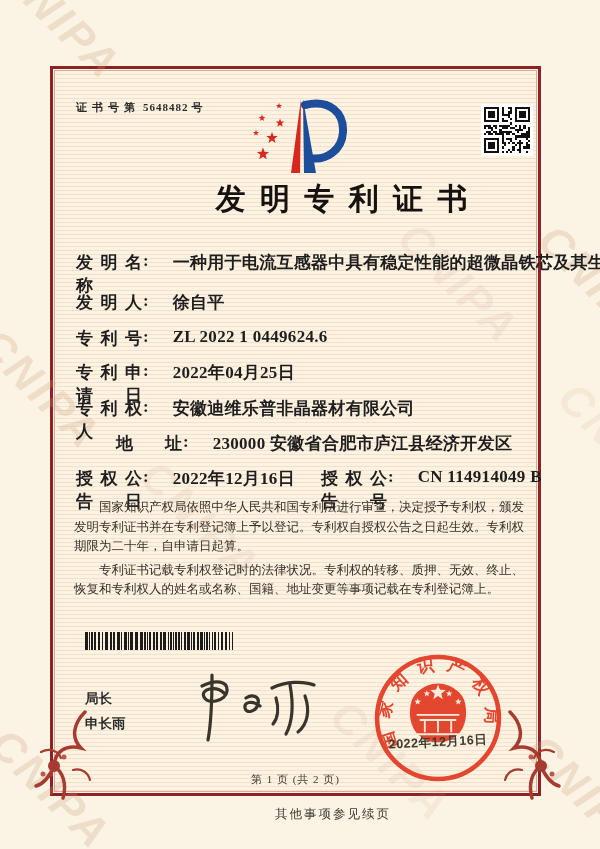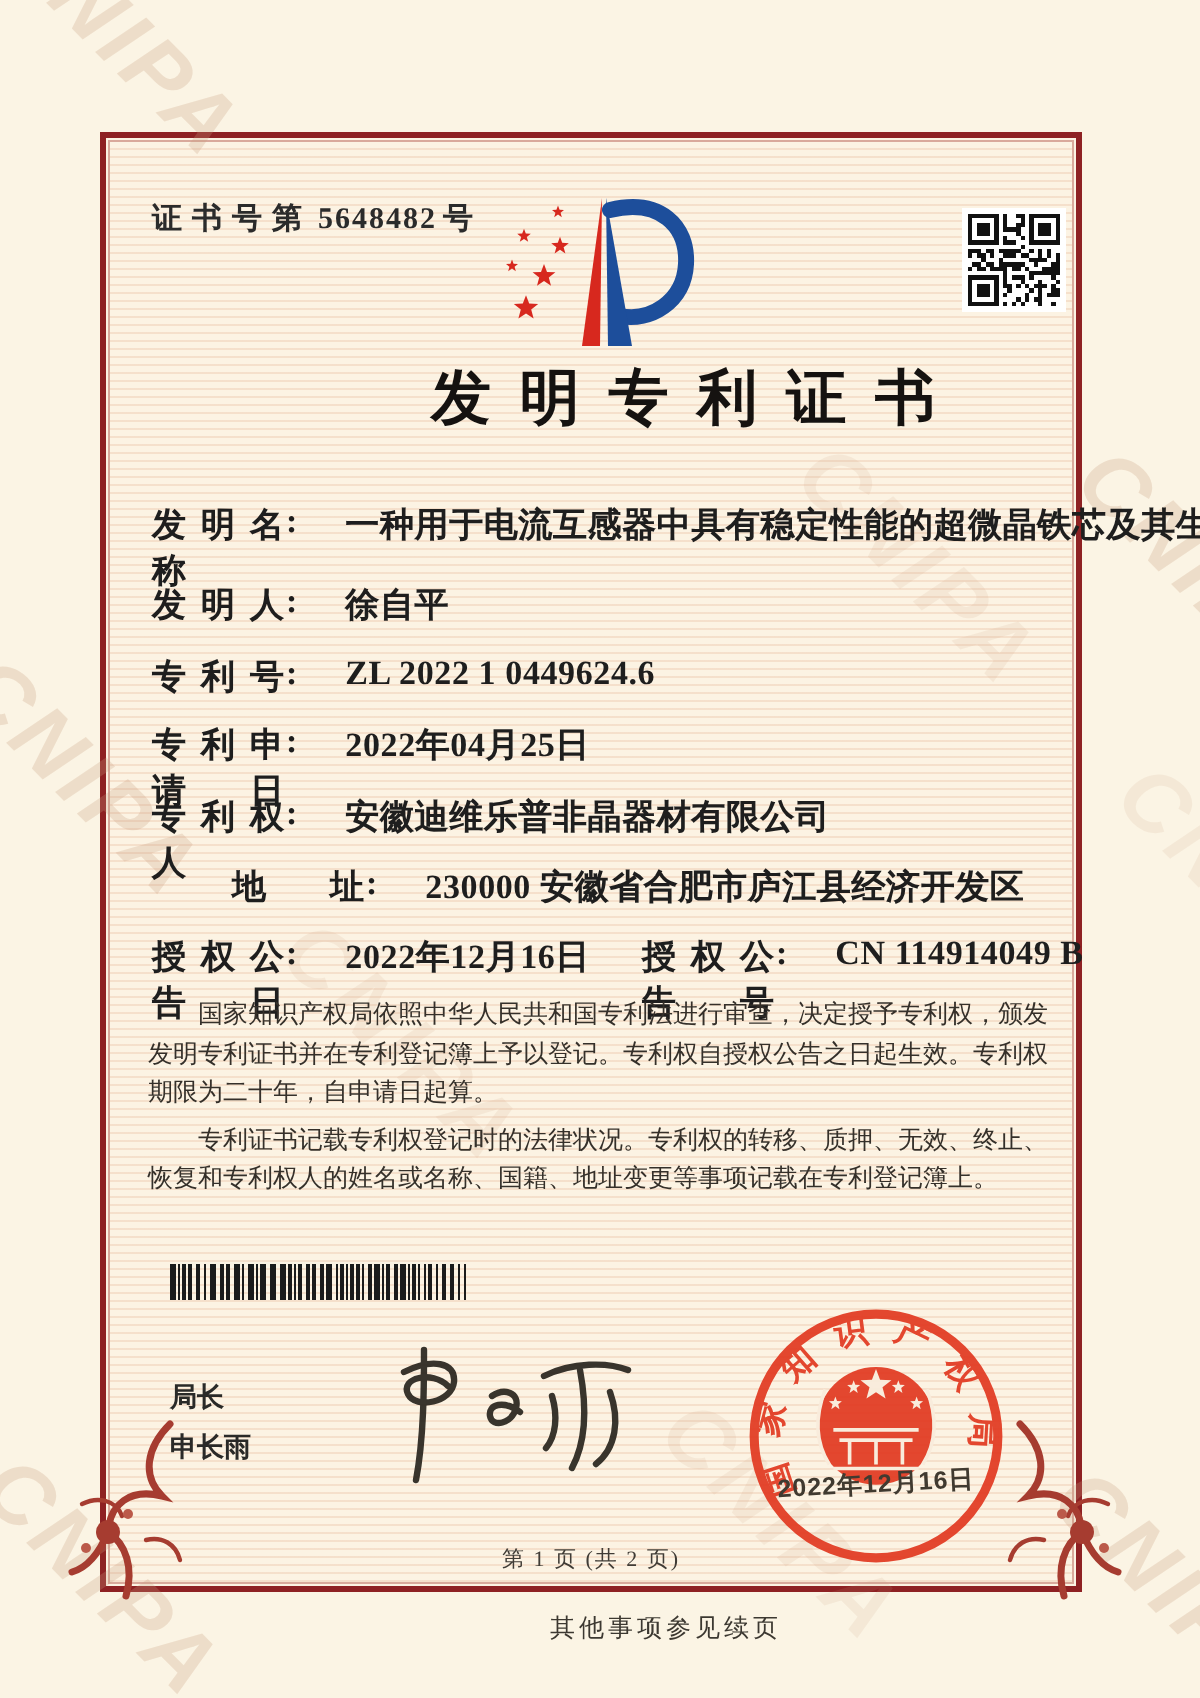--- a/index.html
+++ b/index.html
@@ -29,21 +29,21 @@
   .frame{
     position:absolute;left:50px;top:66px;width:491px;height:730px;
     box-sizing:border-box;border:3px solid #8e2123;background:#fcf3e3;z-index:0;
   }
   .frame-inner{
     position:absolute;inset:1px;border:1px solid #d9a99b;
     background:repeating-linear-gradient(0deg,
       rgba(231,185,155,.33) 0 1px, rgba(255,255,255,0) 1px 4px);
   }
   
-  .cert-no{position:absolute;left:76px;top:100px;z-index:2;font-size:15px;font-weight:600;color:#2b2b2b;}
+  .cert-no{position:absolute;left:76px;top:100px;z-index:2;font-size:11px;font-weight:600;color:#2b2b2b;}
   .cert-no .pre{letter-spacing:5px;}
   .cert-no .num{letter-spacing:1px;margin:0 3px;font-family:"Liberation Serif",serif;}
   .logo{position:absolute;left:250px;top:97px;width:102px;height:78px;z-index:2;}
   .qr{position:absolute;left:481px;top:104px;width:52px;height:52px;background:#fff;padding:3px;box-sizing:border-box;z-index:2;}
   .qr svg{width:100%;height:100%;display:block;}
   .title{
     position:absolute;left:50px;top:179px;width:583px;z-index:2;
     text-align:center;font-size:30px;font-weight:700;color:#151210;
     letter-spacing:.48em;text-indent:.48em;
   }

